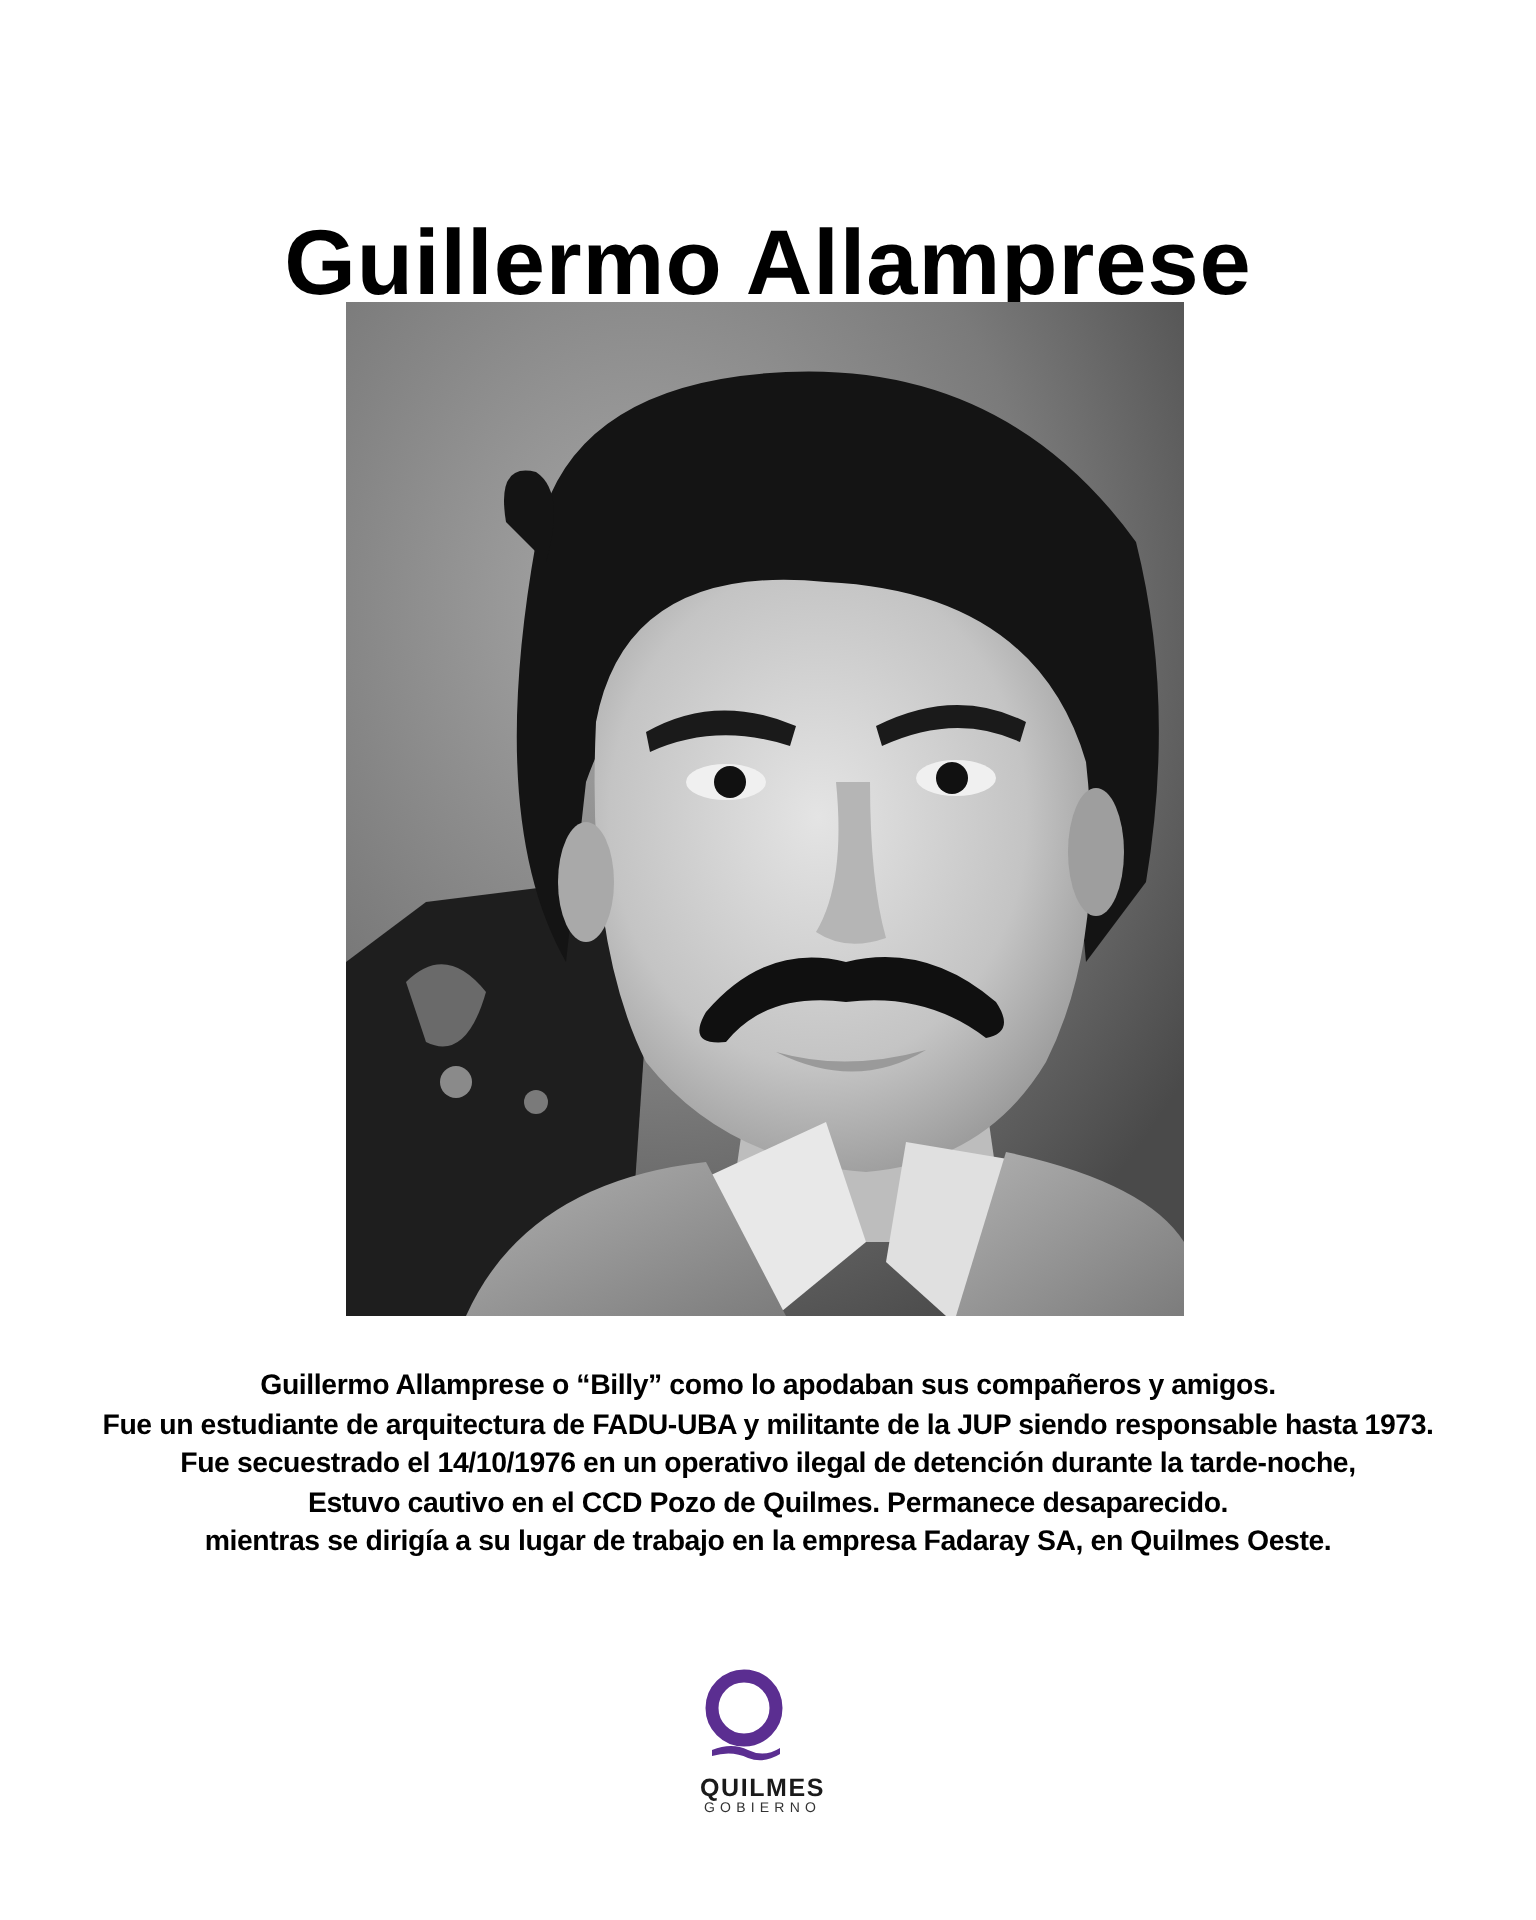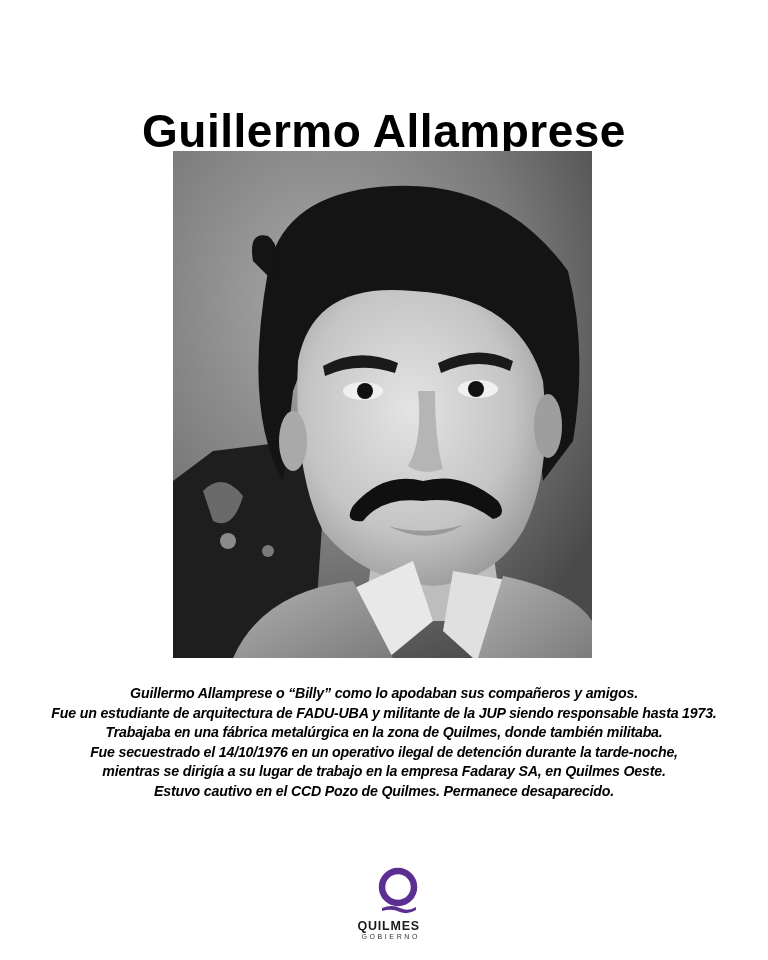--- a/index.html
+++ b/index.html
@@ -2,22 +2,22 @@
 <html><head>
 <meta charset="utf-8">
 <style>
   html, body { margin:0; padding:0; }
   body { width:768px; height:960px; background:#ffffff; position:relative; overflow:hidden; font-family:"Liberation Sans", sans-serif; color:#000; }
   .title { position:absolute; left:0; top:70px; width:768px; text-align:center; font-family:"Liberation Sans", sans-serif; font-weight:bold; font-size:46px; letter-spacing:0.5px; line-height:60px; }
   .photo { position:absolute; left:173px; top:151px; width:419px; height:507px; overflow:hidden;
     background: radial-gradient(ellipse at 60% 45%, #b9b9b9 0%, #8a8a8a 35%, #555 60%, #3a3a3a 100%); }
   .photo svg { display:block; }
   .bio { position:absolute; left:0; top:684px; width:768px; text-align:center; font-family:"Liberation Sans", sans-serif; font-weight:bold; font-size:14.2px; line-height:19.6px; letter-spacing:-0.2px; }
-  .bio div { white-space:nowrap;font-style:italic; }
-  .logo { position:absolute; left:350px; top:866px; width:70px; text-align:right; }
+  .bio div { white-space:nowrap; }
+  .logo { position:absolute; left:350px; top:833px; width:70px; text-align:left; }
   .logo-name { font-family:"Liberation Sans", sans-serif; font-weight:bold; font-size:12.5px; letter-spacing:0.8px; color:#1a1a1a; margin-top:-1px; }
   .logo-sub { font-family:"Liberation Sans", sans-serif; font-size:7px; letter-spacing:2.6px; color:#333; margin-top:0px; padding-left:2px; }
 </style>
 </head>
 <body>
 
 <h1 class="title">Guillermo Allamprese</h1>
 
 <div class="photo">
   <svg width="419" height="507" viewBox="0 0 419 507">
@@ -72,24 +72,23 @@
     <path d="M340 430 L280 420 L270 480 L300 507 L360 507 Z" fill="#e0e0e0"></path>
 
     <path d="M60 507 Q90 440 180 430 L220 507 Z" fill="url(#coat)"></path>
     <path d="M330 425 Q400 440 419 470 L419 507 L305 507 Z" fill="url(#coat)"></path>
   </svg>
 </div>
 
 <div class="bio">
   <div>Guillermo Allamprese o “Billy” como lo apodaban sus compañeros y amigos.</div>
   <div>Fue un estudiante de arquitectura de FADU-UBA y militante de la JUP siendo responsable hasta 1973.</div>
-  <div>Trabajaba en una fábrica metalúrgica en la zona de Quilmes, donde también militaba.</div>
   <div>Fue secuestrado el 14/10/1976 en un operativo ilegal de detención durante la tarde-noche,</div>
+  <div>Estuvo cautivo en el CCD Pozo de Quilmes. Permanece desaparecido.</div>
   <div>mientras se dirigía a su lugar de trabajo en la empresa Fadaray SA, en Quilmes Oeste.</div>
-  <div>Estuvo cautivo en el CCD Pozo de Quilmes. Permanece desaparecido.</div>
 </div>
 
 <div class="logo">
   <svg width="44" height="50" viewBox="0 0 44 50">
     <circle cx="22" cy="21" r="16" fill="none" stroke="#5b2e91" stroke-width="6.5"></circle>
     <path d="M6 42 Q16 38 24 42 Q32 46 40 41 L40 44 Q32 49 24 46 Q16 42 6 45 Z" fill="#5b2e91"></path>
   </svg>
   <div class="logo-name">QUILMES</div>
   <div class="logo-sub">GOBIERNO</div>
 </div>

